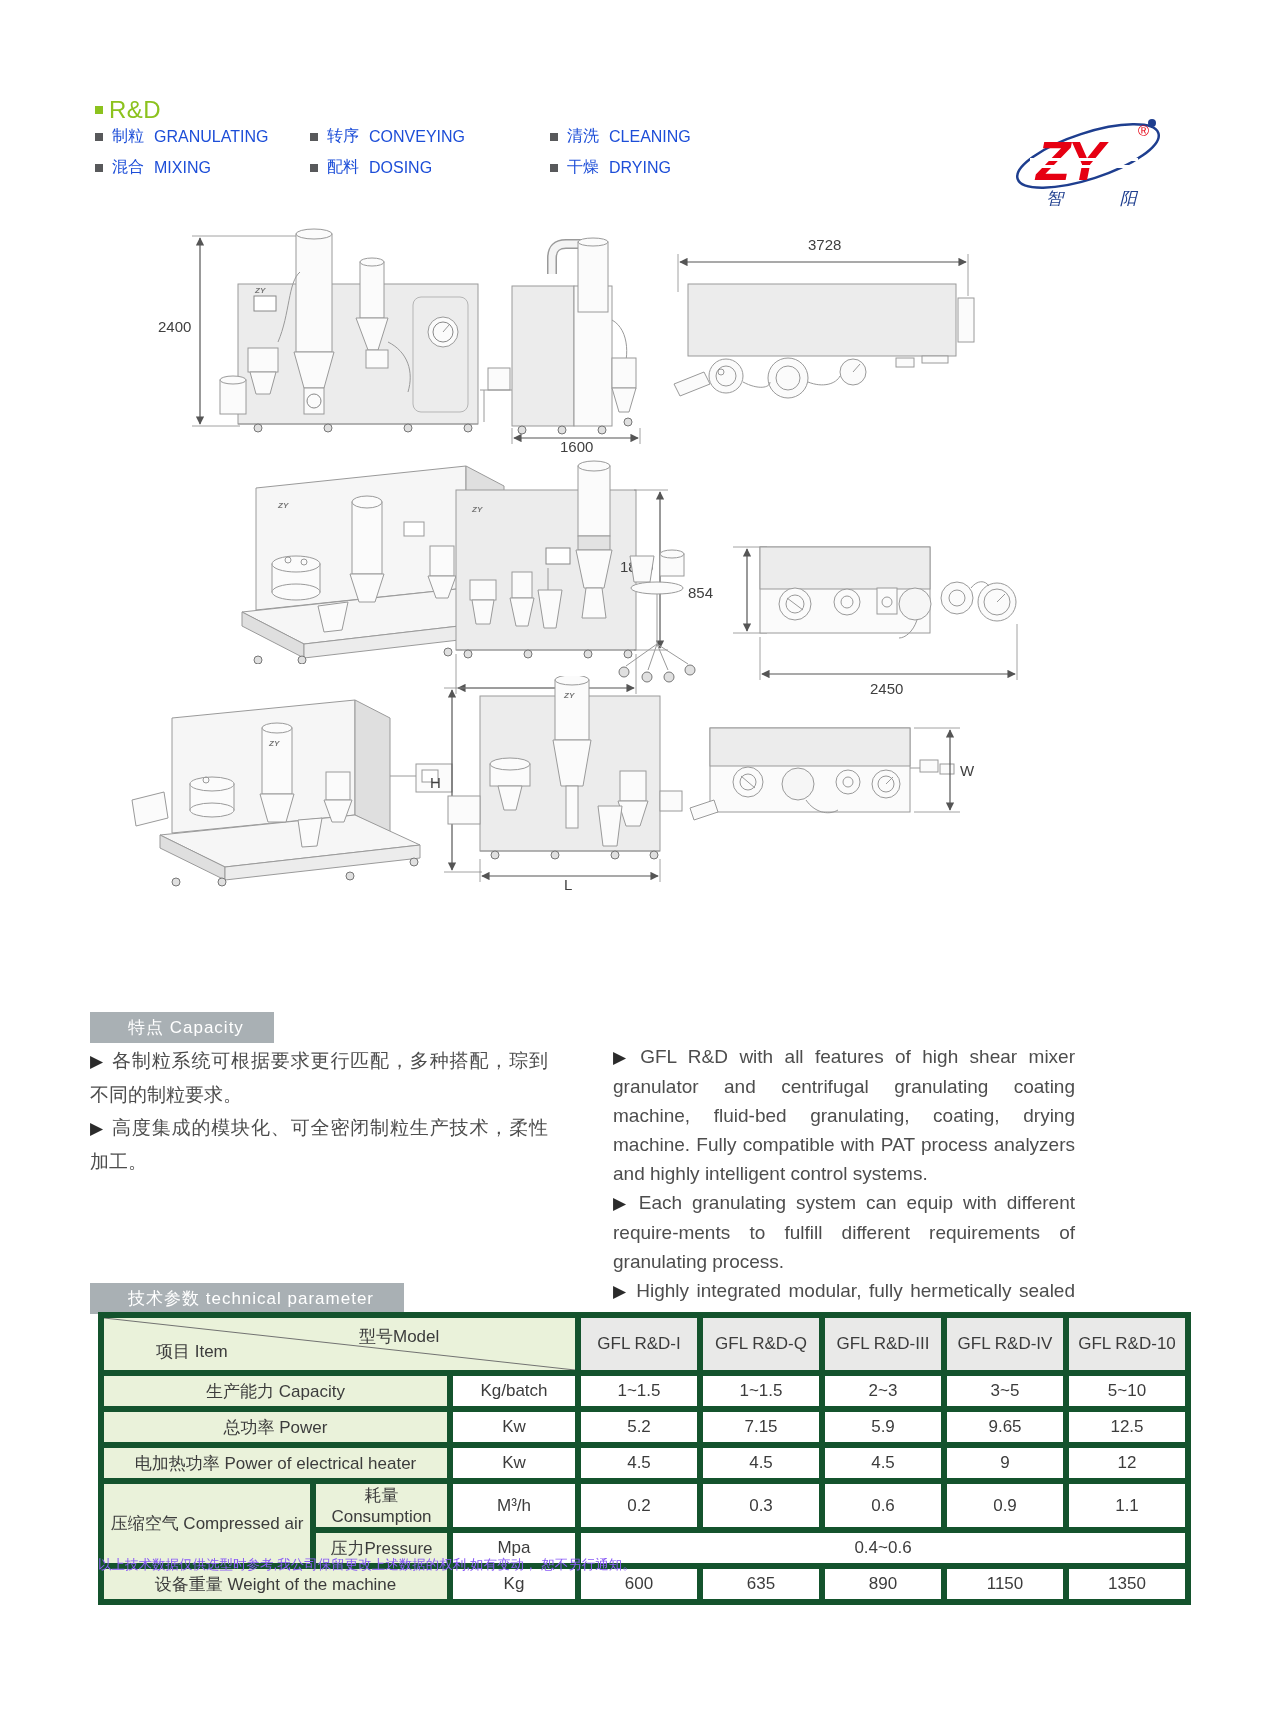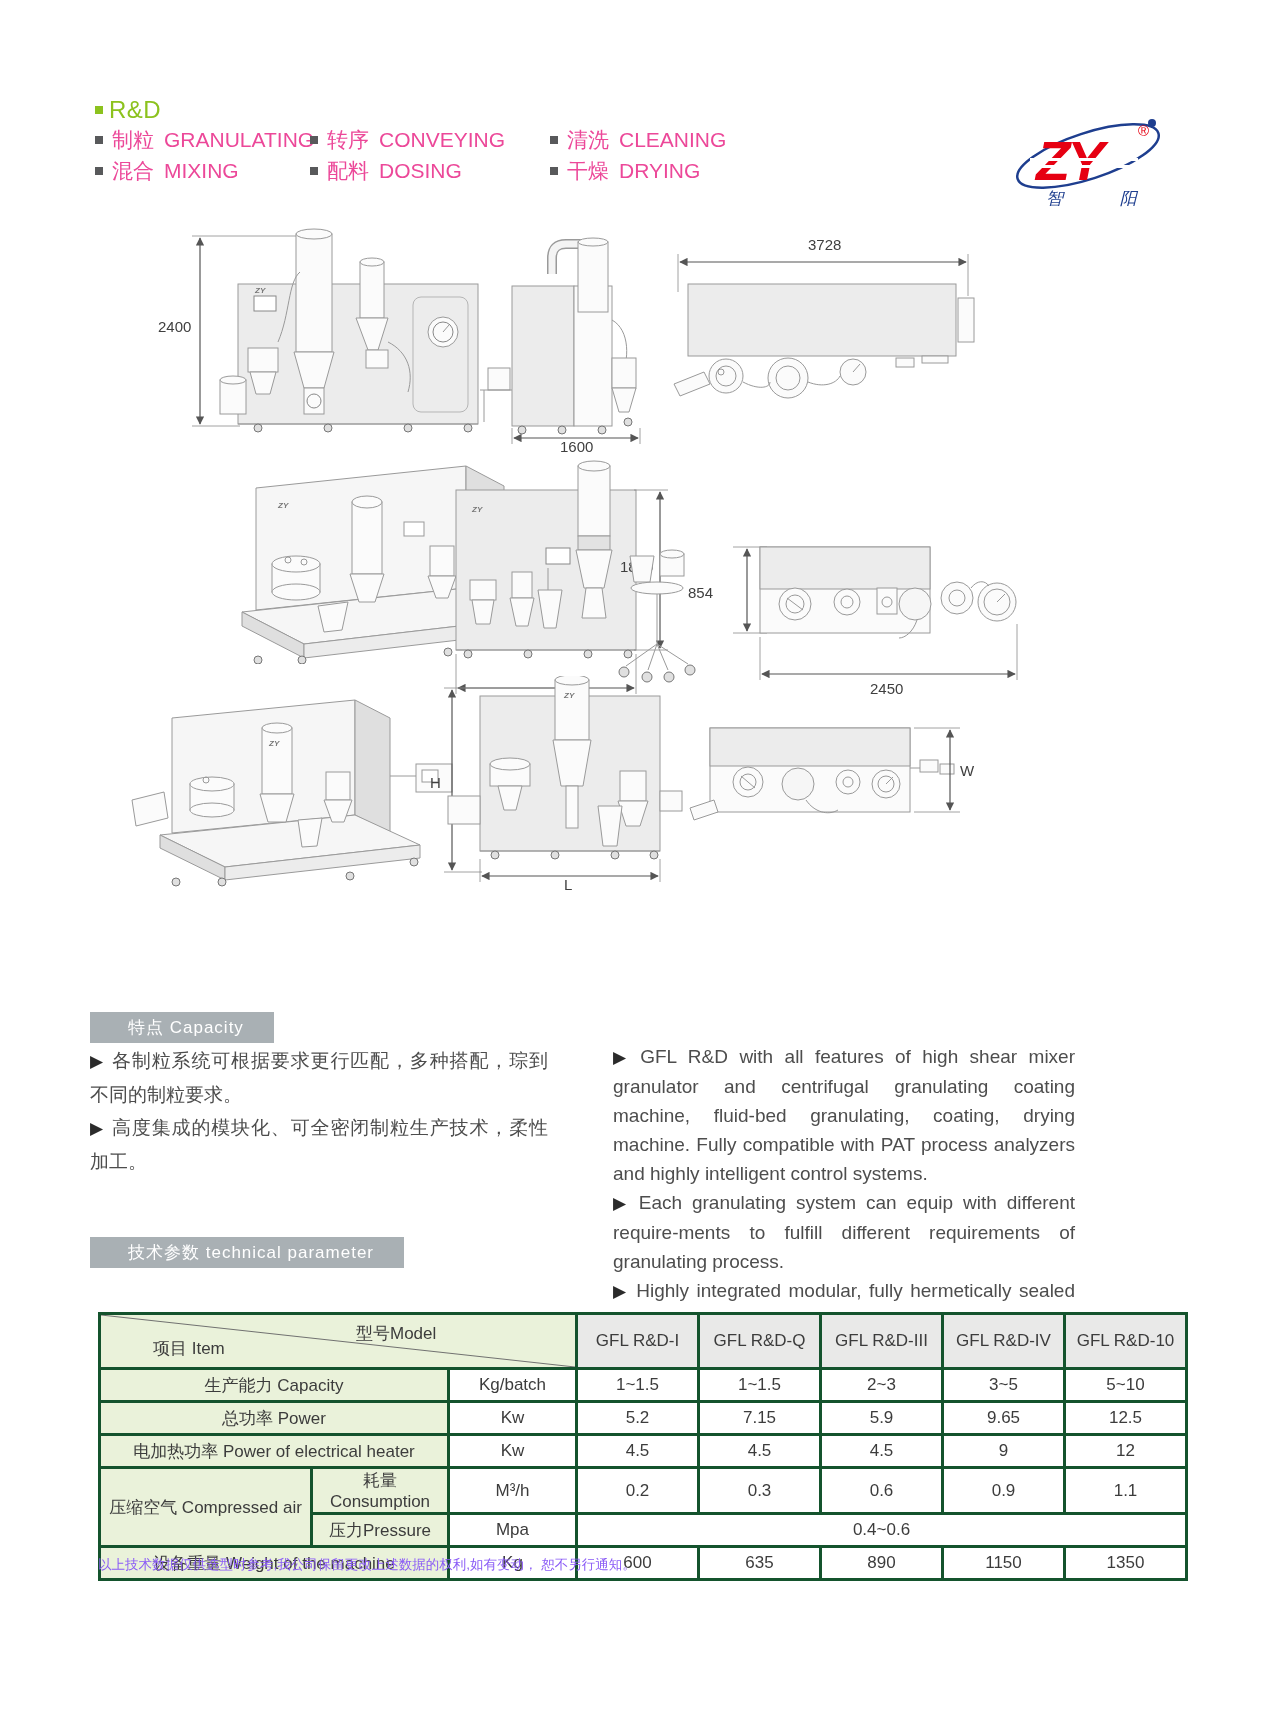--- a/index.html
+++ b/index.html
@@ -7,21 +7,21 @@
     width:1275px;height:1718px;position:relative;background:#ffffff;
     font-family:"Liberation Sans","DejaVu Sans",sans-serif;color:#4a4a4a;
     overflow:hidden;
   }
   .abs{position:absolute;}
   
   .rd-row{display:flex;align-items:center;}
   .rd-text{color:#8cc21e;font-size:24px;letter-spacing:0.5px;}
   .sq-green{width:8px;height:8px;background:#8cc21e;margin-right:6px;}
   .sq-gray{width:8px;height:8px;background:#58595b;margin-right:9px;flex:none;}
-  .cat{display:flex;align-items:center;font-size:21px;color:#ec4899;white-space:nowrap;}
+  .cat{display:flex;align-items:center;font-size:16px;color:#1d4ed8;white-space:nowrap;}
   .cat .zh{margin-right:10px;}
   
   svg text{font-family:"Liberation Sans","DejaVu Sans",sans-serif;}
   .p{fill:#ececec;stroke:#9a9a9a;stroke-width:1;}
   .s{fill:#dfdfdf;stroke:#9a9a9a;stroke-width:1;}
   .w{fill:#fbfbfb;stroke:#9a9a9a;stroke-width:1;}
   .b{fill:#f6f6f6;stroke:#9a9a9a;stroke-width:1;}
   .ln{stroke:#9a9a9a;fill:none;stroke-width:1;}
   .d{stroke:#555;stroke-width:1.2;fill:none;}
   .tick{stroke:#8a8a8a;stroke-width:0.8;fill:none;}
@@ -34,21 +34,21 @@
   
   .feature-col{position:absolute;font-size:19px;color:#4d4d4d;text-align:justify;}
   .feature-col.zh{line-height:33px;}
   .feature-col.en{line-height:29px;}
   .feature-col p{margin:0;}
   .tri{color:#2b2b2b;margin-right:8px;font-size:17px;}
   
   .tp-table{position:absolute;left:98px;top:1312px;width:1087px;
     border-collapse:collapse;table-layout:fixed;font-size:17px;color:#3c3c3c;
     border:2px solid #4f4f4f;}
-  .tp-table td{border:3px solid #14532d;text-align:center;vertical-align:middle;
+  .tp-table td{border:6px solid #14532d;text-align:center;vertical-align:middle;
     padding:0 2px;height:30px;overflow:hidden;}
   .tp-table td.corner{height:52px;background:#eaf2da;position:relative;padding:0;}
   .tp-table td.model{background:#e9e9e8;height:52px;}
   .tp-table td.item{background:#eaf2da;}
   .tp-table tr.t3 td{border-top:3px solid #1d4ed8;margin-left:20px;}
   .tp-table tr.t2 td{border-top:2px solid #4f4f4f;}
   .corner-svg{position:absolute;left:0;top:0;width:100%;height:100%;}
   .corner-model{position:absolute;top:7px;left:255px;font-size:17px;}
   .corner-item{position:absolute;bottom:7px;left:52px;font-size:17px;}
   
@@ -396,21 +396,21 @@
   <p><span class="tri">▶</span><span>各制粒系统可根据要求更行匹配，多种搭配，琮到不同的制粒要求。</span></p>
   <p><span class="tri">▶</span><span>高度集成的模块化、可全密闭制粒生产技术，柔性加工。</span></p>
 </div>
 
 <div class="feature-col en" style="left:613px;top:1042px;width:462px;">
   <p><span class="tri">▶</span><span>GFL R&amp;D with all features of high shear mixer granulator and centrifugal granulating coating machine, fluid-bed granulating, coating, drying machine. Fully compatible with PAT process analyzers and highly intelligent control systems.</span></p>
   <p><span class="tri">▶</span><span>Each granulating system can equip with different require-ments to fulfill different requirements of granulating process.</span></p>
   <p><span class="tri">▶</span><span>Highly integrated modular, fully hermetically sealed granulation technology, flexible processing.</span></p>
 </div>
 
-<div class="badge" style="left:90px;top:1237px;">技术参数  technical parameter</div>
+<div class="badge" style="left:90px;top:1283px;">技术参数  technical parameter</div>
 
 <table class="tp-table">
   <colgroup>
     <col style="width:212px">
       <col style="width:137px">
       <col style="width:128px">
     <col style="width:122px">
       <col style="width:122px">
       <col style="width:122px">
       <col style="width:122px">

